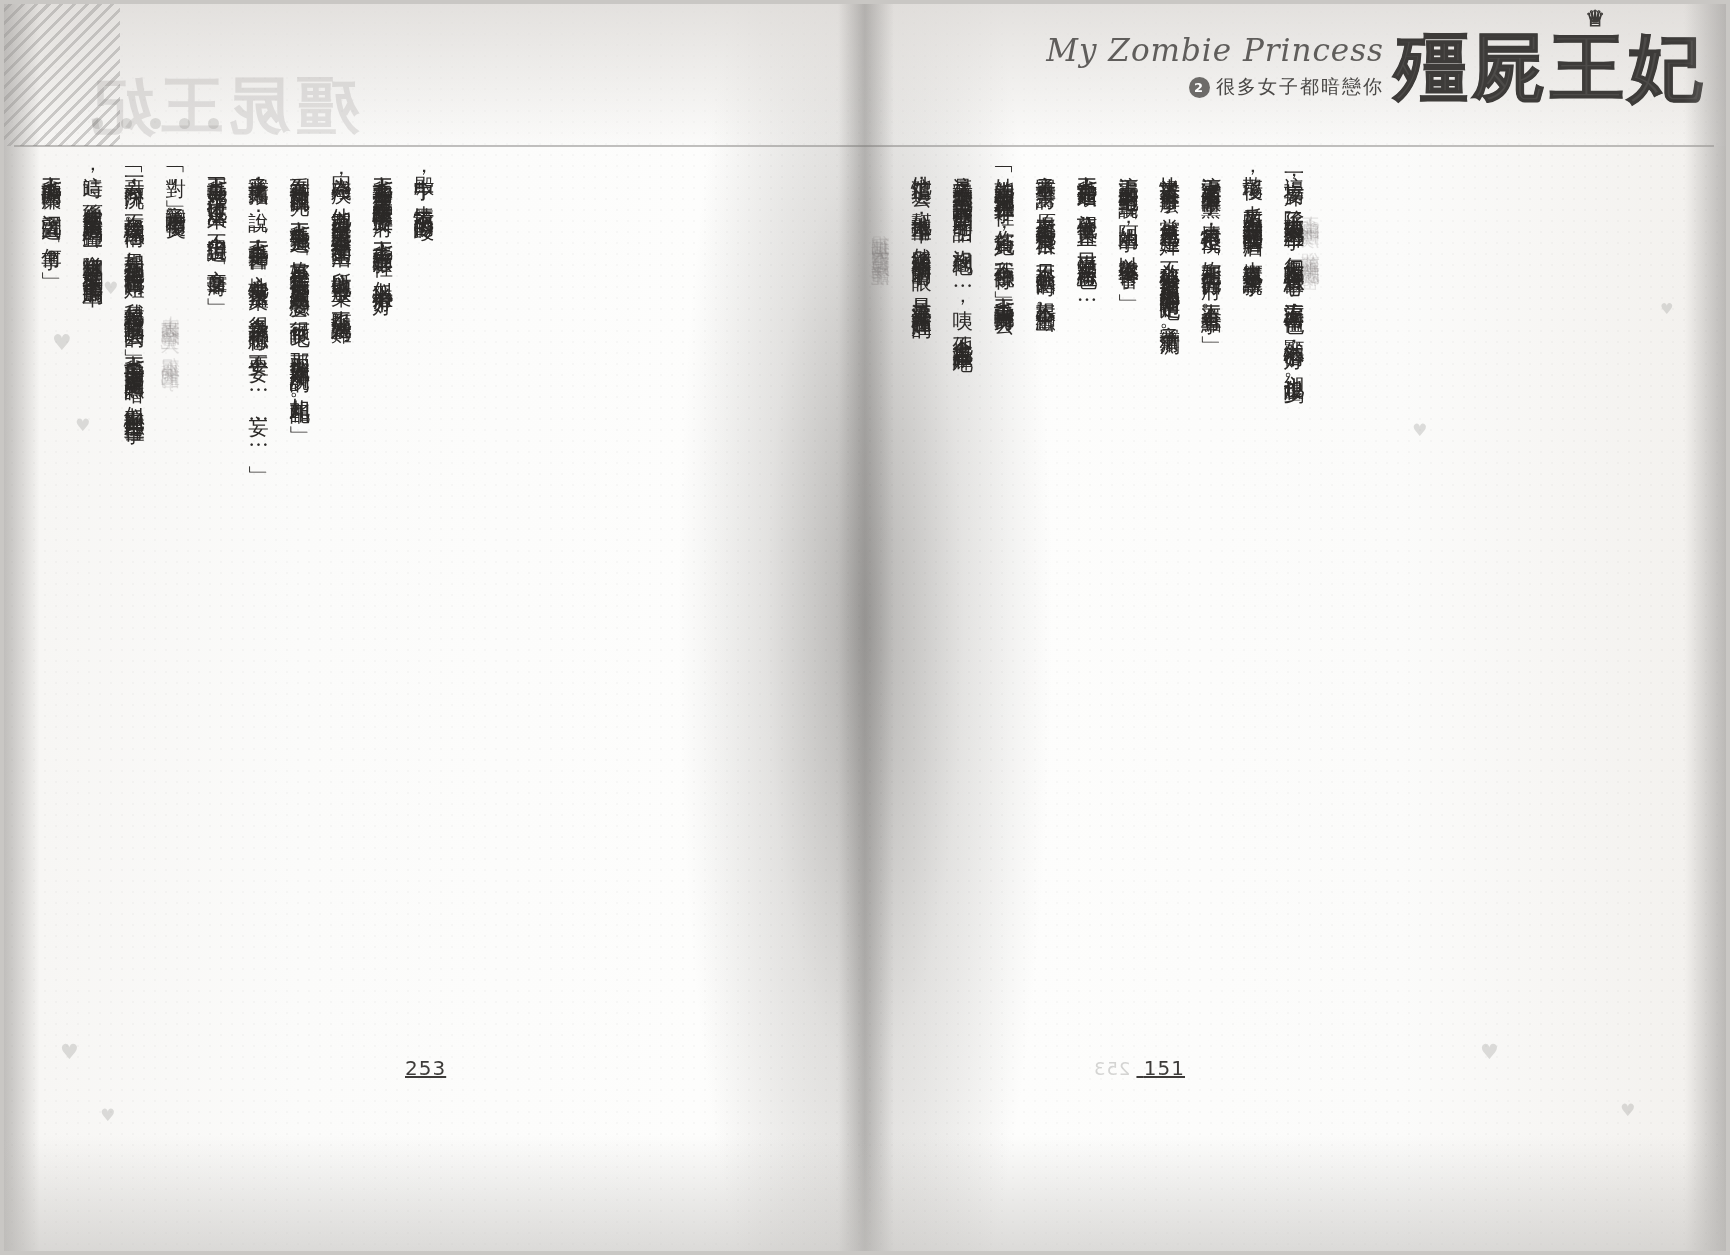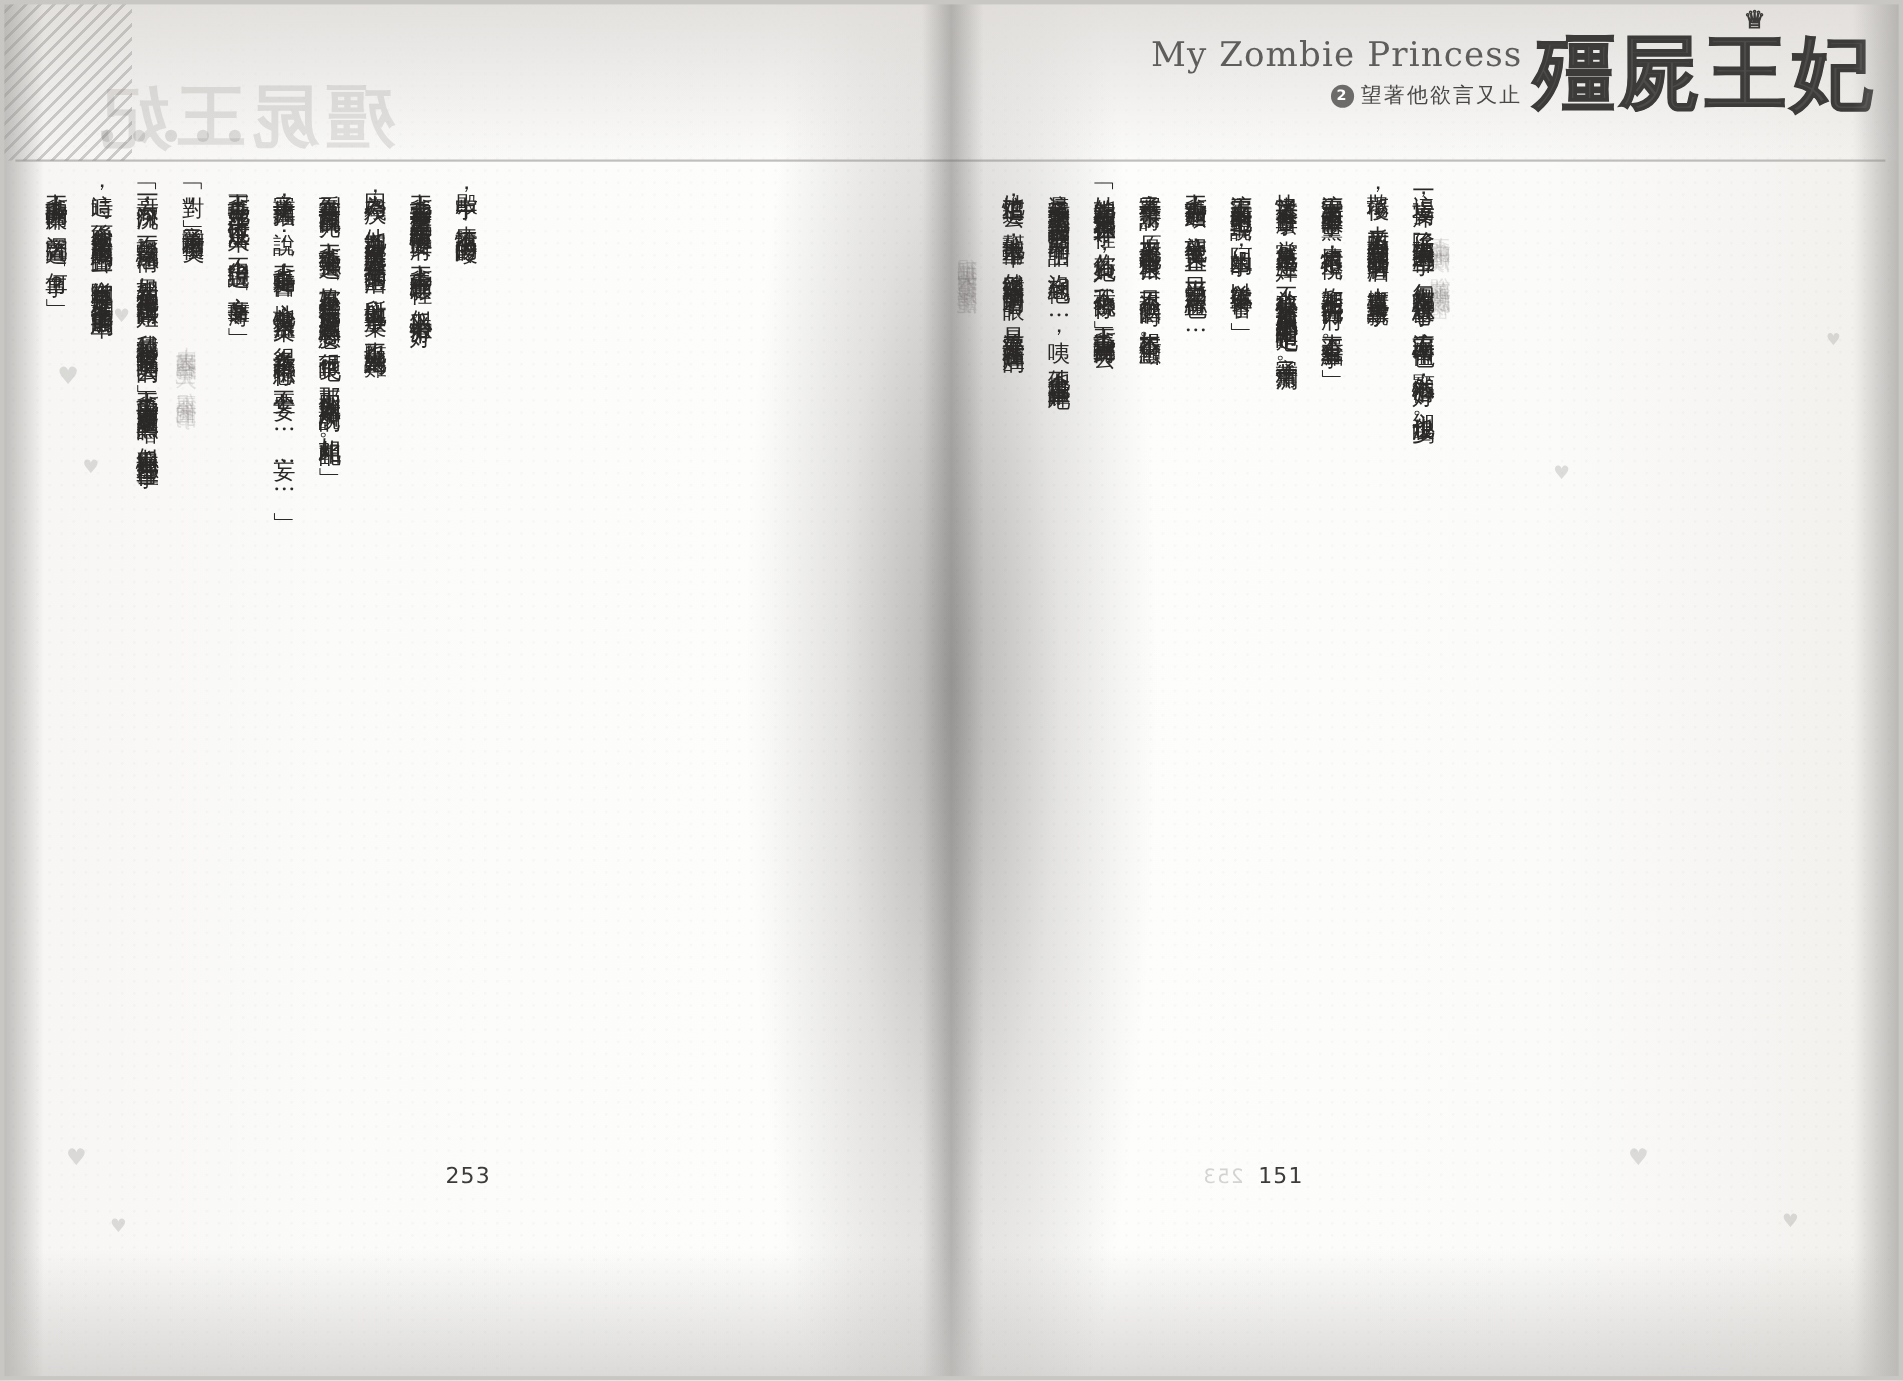--- a/index.html
+++ b/index.html
@@ -119,20 +119,21 @@
     gap: 10px;
   }
   .masthead-en {
     display: flex;
     flex-direction: column;
     align-items: flex-end;
     padding-bottom: 4px;
   }
   .masthead-en .line1 {
     font-family: "DejaVu Serif", "Liberation Serif", serif;
+    font-style: italic;
     font-size: 31px;
     color: #5f5d5b;
     letter-spacing: 1px;
     white-space: nowrap;
     text-align: right;
   }
   .masthead-en .line2 {
     margin-top: 6px;
     display: flex;
     align-items: center;
@@ -207,20 +208,21 @@
   }
 
   
   .folio {
     position: absolute;
     bottom: 175px;
     font-family: "DejaVu Sans", "Liberation Sans", sans-serif;
     font-size: 20px;
     color: #3d3b39;
     letter-spacing: 1px;
+    text-decoration: underline;
   }
   .folio-right { right: 545px; }
   .folio-left  { left: 405px; }
   .folio .ghost {
     display: inline-block;
     transform: scaleX(-1);
     color: rgba(120,118,116,0.30);
     margin-right: 6px;
     font-size: 18px;
   }
@@ -300,21 +302,21 @@
       <i></i>
       <i></i>
       <i></i>
   </div>
 
   <div class="masthead">
     <div class="masthead-en">
       <div class="line1">My Zombie Princess</div>
       <div class="line2">
         <span class="badge2">2</span>
-        <span>望著他欲言又止</span>
+        <span>很多女子都暗戀你</span>
       </div>
     </div>
     <div class="masthead-cn">
       <span class="crown">♕</span>
       <span>殭屍王妃</span>
     </div>
   </div>
   <div class="top-rule"></div>
 
   <div class="heart" style="left:103px; top:278px;">♥</div>

